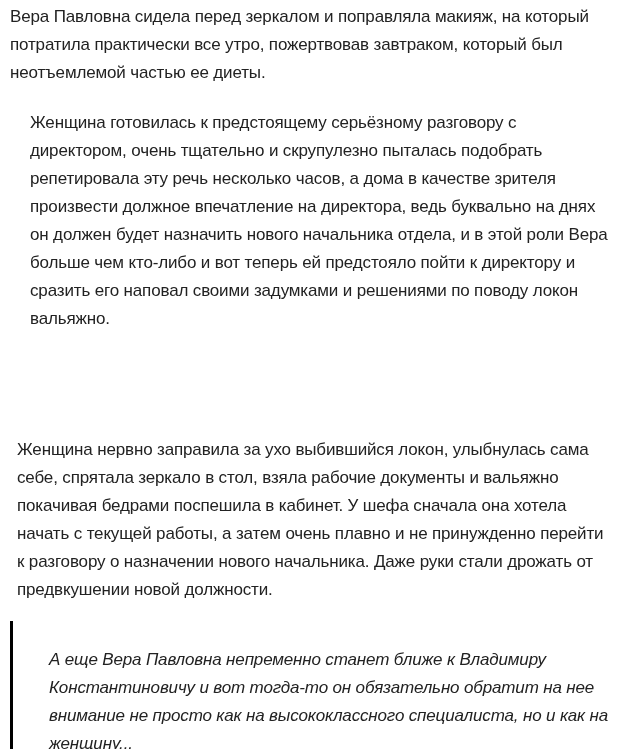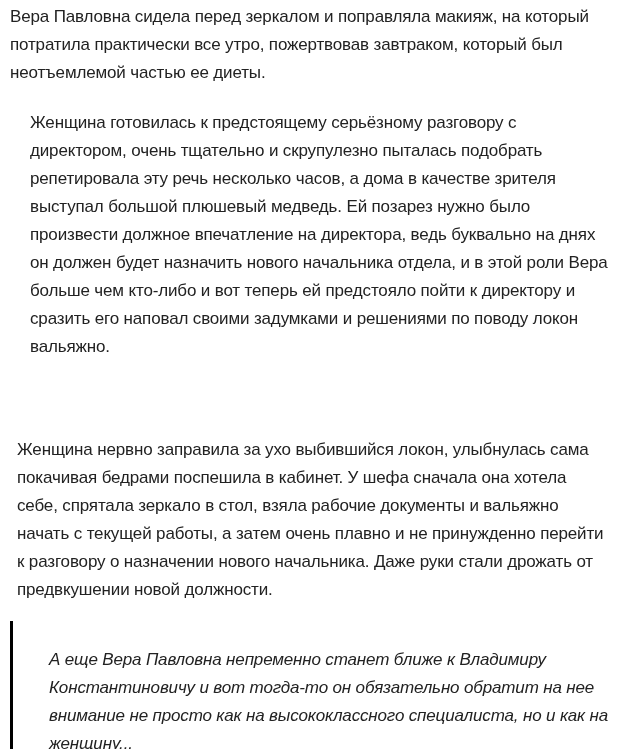--- a/index.html
+++ b/index.html
@@ -66,32 +66,31 @@
   <p class="para" id="p1">
     <span class="line">Вера Павловна сидела перед зеркалом и поправляла макияж, на который</span>
     <span class="line">потратила практически все утро, пожертвовав завтраком, который был</span>
     <span class="line">неотъемлемой частью ее диеты.</span>
   </p>
 
   <p class="para" id="p2">
     <span class="line">Женщина готовилась к предстоящему серьёзному разговору с</span>
     <span class="line">директором, очень тщательно и скрупулезно пыталась подобрать</span>
     <span class="line">репетировала эту речь несколько часов, а дома в качестве зрителя</span>
-    <span class="line">выступал большой плюшевый медведь. Ей позарез нужно было</span>
     <span class="line">произвести должное впечатление на директора, ведь буквально на днях</span>
     <span class="line">он должен будет назначить нового начальника отдела, и в этой роли Вера</span>
     <span class="line">больше чем кто-либо и вот теперь ей предстояло пойти к директору и</span>
     <span class="line">сразить его наповал своими задумками и решениями по поводу локон</span>
     <span class="line">вальяжно.</span>
   </p>
 
   <p class="para" id="p3">
     <span class="line">Женщина нервно заправила за ухо выбившийся локон, улыбнулась сама</span>
+    <span class="line">себе, спрятала зеркало в стол, взяла рабочие документы и вальяжно</span>
     <span class="line">покачивая бедрами поспешила в кабинет. У шефа сначала она хотела</span>
-    <span class="line">себе, спрятала зеркало в стол, взяла рабочие документы и вальяжно</span>
     <span class="line">начать с текущей работы, а затем очень плавно и не принужденно перейти</span>
     <span class="line">к разговору о назначении нового начальника. Даже руки стали дрожать от</span>
     <span class="line">предвкушении новой должности.</span>
   </p>
 
   <blockquote class="quote" style="margin:0;">
     <p class="quote-text">
       <span class="line">А еще Вера Павловна непременно станет ближе к Владимиру</span>
       <span class="line">Константиновичу и вот тогда-то он обязательно обратит на нее</span>
       <span class="line">внимание не просто как на высококлассного специалиста, но и как на</span>

